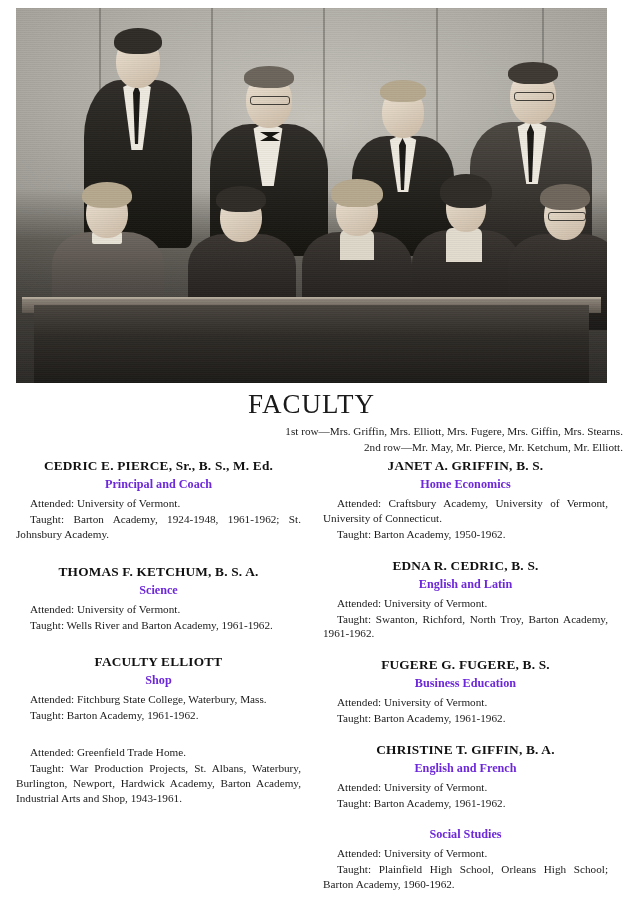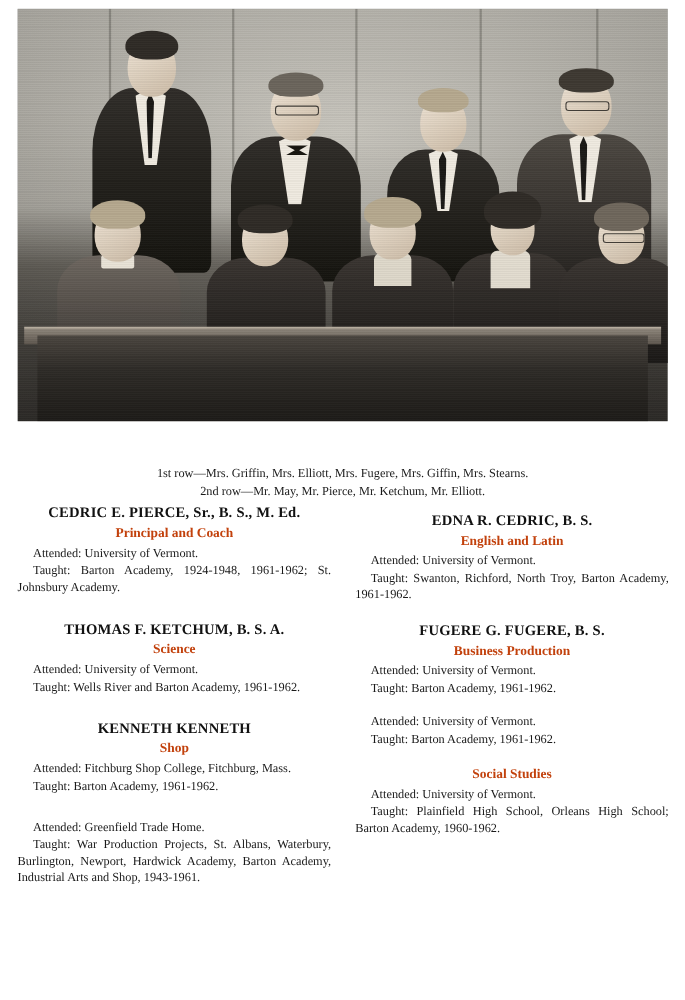--- a/index.html
+++ b/index.html
@@ -130,21 +130,21 @@
     font-size: 27px;
     letter-spacing: 1px;
     font-family: "Liberation Serif", serif;
     color: #1a1a1a;
   }
   .rows {
     position: absolute;
     top: 424px;
     left: 0;
     width: 623px;
-    text-align: center;
+    text-align: right;
     font-size: 11.2px;
     line-height: 1.42;
     color: #1a1a1a;
   }
 
   .columns {
     position: absolute;
     top: 458px;
     left: 16px;
     width: 592px;
@@ -160,21 +160,21 @@
     font-size: 13.3px;
     letter-spacing: 0.2px;
     margin-bottom: 3px;
     color: #111;
   }
   .entry-subject {
     text-align: center;
     font-weight: bold;
     font-size: 12.2px;
     margin-bottom: 4px;
-    color: #c2410c;
+    color: #6d28d9;
   }
   .entry-line {
     font-size: 11.2px;
     line-height: 1.33;
     text-align: justify;
     text-indent: 14px;
     margin: 0 0 1px 0;
     color: #1a1a1a;
   }
   .spacer-lg { height: 13px; }
@@ -260,20 +260,21 @@
         <div class="hair" style="left:32px; top:6px; width:50px; height:26px; background:#6f675c;"></div>
         <div class="glasses" style="left:40px; top:34px; width:36px;"></div>
       </div>
 
       <div class="table-top"></div>
       <div class="table-front"></div>
       <div class="grain"></div>
     </div>
   </div>
 
+  <div class="faculty-title">FACULTY</div>
 
   <div class="rows">
     <div>1st row—Mrs. Griffin, Mrs. Elliott, Mrs. Fugere, Mrs. Giffin, Mrs. Stearns.</div>
     <div>2nd row—Mr. May, Mr. Pierce, Mr. Ketchum, Mr. Elliott.</div>
   </div>
 
   <div class="columns">
 
     <div class="col">
 
@@ -287,55 +288,63 @@
 
       <div class="entry">
         <div class="entry-name">THOMAS F. KETCHUM, B. S. A.</div>
         <div class="entry-subject">Science</div>
         <p class="entry-line">Attended: University of Vermont.</p>
         <p class="entry-line">Taught: Wells River and Barton Academy, 1961-1962.</p>
       </div>
       <div class="spacer-lg"></div>
 
       <div class="entry">
-        <div class="entry-name">KENNETH KENNETH</div>
+        <div class="entry-name">FACULTY ELLIOTT</div>
         <div class="entry-subject">Shop</div>
-        <p class="entry-line">Attended: Fitchburg Shop College, Fitchburg, Mass.</p>
+        <p class="entry-line">Attended: Fitchburg State College, Waterbury, Mass.</p>
         <p class="entry-line">Taught: Barton Academy, 1961-1962.</p>
       </div>
       <div class="spacer-lg"></div>
 
       <div class="entry">
         <p class="entry-line">Attended: Greenfield Trade Home.</p>
         <p class="entry-line">Taught: War Production Projects, St. Albans, Waterbury, Burlington, Newport, Hardwick Academy, Barton Academy, Industrial Arts and Shop, 1943-1961.</p>
       </div>
 
     </div>
 
     <div class="col">
 
+      <div class="entry">
+        <div class="entry-name">JANET A. GRIFFIN, B. S.</div>
+        <div class="entry-subject">Home Economics</div>
+        <p class="entry-line">Attended: Craftsbury Academy, University of Vermont, University of Connecticut.</p>
+        <p class="entry-line">Taught: Barton Academy, 1950-1962.</p>
+      </div>
       <div class="spacer-sm"></div>
 
       <div class="entry">
         <div class="entry-name">EDNA R. CEDRIC, B. S.</div>
         <div class="entry-subject">English and Latin</div>
         <p class="entry-line">Attended: University of Vermont.</p>
         <p class="entry-line">Taught: Swanton, Richford, North Troy, Barton Academy, 1961-1962.</p>
       </div>
       <div class="spacer-sm"></div>
 
       <div class="entry">
         <div class="entry-name">FUGERE G. FUGERE, B. S.</div>
-        <div class="entry-subject">Business Production</div>
+        <div class="entry-subject">Business Education</div>
         <p class="entry-line">Attended: University of Vermont.</p>
         <p class="entry-line">Taught: Barton Academy, 1961-1962.</p>
       </div>
       <div class="spacer-sm"></div>
 
       <div class="entry">
+        <div class="entry-name">CHRISTINE T. GIFFIN, B. A.</div>
+        <div class="entry-subject">English and French</div>
         <p class="entry-line">Attended: University of Vermont.</p>
         <p class="entry-line">Taught: Barton Academy, 1961-1962.</p>
       </div>
       <div class="spacer-sm"></div>
 
       <div class="entry">
         <div class="entry-subject">Social Studies</div>
         <p class="entry-line">Attended: University of Vermont.</p>
         <p class="entry-line">Taught: Plainfield High School, Orleans High School; Barton Academy, 1960-1962.</p>
       </div>

